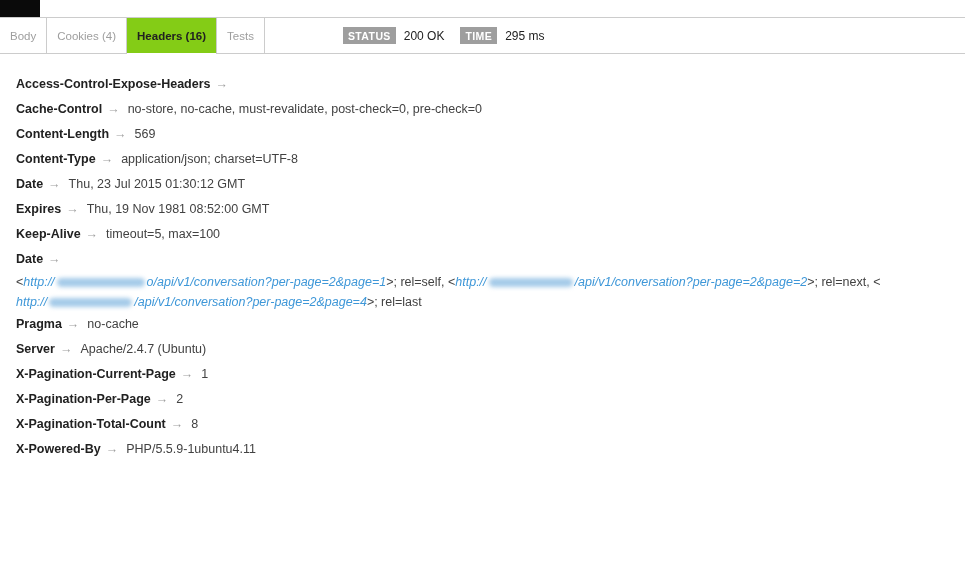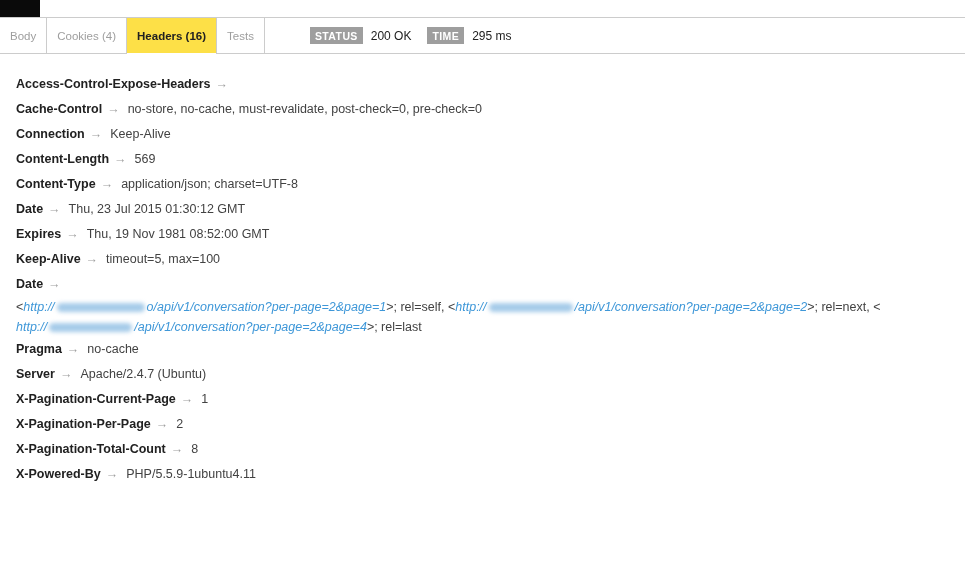--- a/index.html
+++ b/index.html
@@ -33,31 +33,32 @@
     font-size: 11.5px;
     color: #9e9e9e;
     border-right: 1px solid #cccccc;
     cursor: pointer;
     position: relative;
     white-space: nowrap;
   }
   .tab.active {
     color: #212121;
     font-weight: bold;
-    background: #fde047;
+    background: #84cc16;
   }
   .tab.active::after {
     content: "";
     position: absolute;
     left: 0; right: 0; bottom: -1px;
     height: 1px;
     background: #ffffff;
   }
   .status-area {
     display: flex; align-items: center;
+    margin-left: 33px;
   }
   .badge {
     background: #9e9e9e;
     color: #ffffff;
     font-size: 10.5px;
     font-weight: bold;
     letter-spacing: 0.4px;
     padding: 3px 5px 2px 5px;
   }
   .stat-val {
@@ -121,21 +122,20 @@
     <span class="badge">STATUS</span>
     <span class="stat-val">200 OK</span>
     <span class="badge time-badge">TIME</span>
     <span class="stat-val">295 ms</span>
   </div>
 </div>
 
 <div class="headers-pane" id="headers-list">
     <div class="hrow"><span class="hname">Access-Control-Expose-Headers</span><span class="arrow">→</span></div>
     <div class="hrow"><span class="hname">Cache-Control</span><span class="arrow">→</span><span class="hvalue">no-store, no-cache, must-revalidate, post-check=0, pre-check=0</span></div>
-    <div class="hrow"><span class="hname">Connection</span><span class="arrow">→</span><span class="hvalue">Keep-Alive</span></div>
     <div class="hrow"><span class="hname">Content-Length</span><span class="arrow">→</span><span class="hvalue">569</span></div>
     <div class="hrow"><span class="hname">Content-Type</span><span class="arrow">→</span><span class="hvalue">application/json; charset=UTF-8</span></div>
     <div class="hrow"><span class="hname">Date</span><span class="arrow">→</span><span class="hvalue">Thu, 23 Jul 2015 01:30:12 GMT</span></div>
     <div class="hrow"><span class="hname">Expires</span><span class="arrow">→</span><span class="hvalue">Thu, 19 Nov 1981 08:52:00 GMT</span></div>
     <div class="hrow"><span class="hname">Keep-Alive</span><span class="arrow">→</span><span class="hvalue">timeout=5, max=100</span></div>
     <div class="hrow"><span class="hname">Date</span><span class="arrow">→</span></div>
     <div class="link-line"><span class="seg-plain">&lt;</span><span class="seg-link">http://</span><span class="blur-blob" style="width: 88px;"></span><span class="seg-link">o/api/v1/conversation?per-page=2&amp;page=1</span><span class="seg-plain">&gt;; rel=self, &lt;</span><span class="seg-link">http://</span><span class="blur-blob" style="width: 84px;"></span><span class="seg-link">/api/v1/conversation?per-page=2&amp;page=2</span><span class="seg-plain">&gt;; rel=next, &lt;</span></div>
     <div class="link-line"><span class="seg-link">http://</span><span class="blur-blob" style="width: 83px;"></span><span class="seg-link">/api/v1/conversation?per-page=2&amp;page=4</span><span class="seg-plain">&gt;; rel=last</span></div>
     <div class="hrow"><span class="hname">Pragma</span><span class="arrow">→</span><span class="hvalue">no-cache</span></div>
     <div class="hrow"><span class="hname">Server</span><span class="arrow">→</span><span class="hvalue">Apache/2.4.7 (Ubuntu)</span></div>

